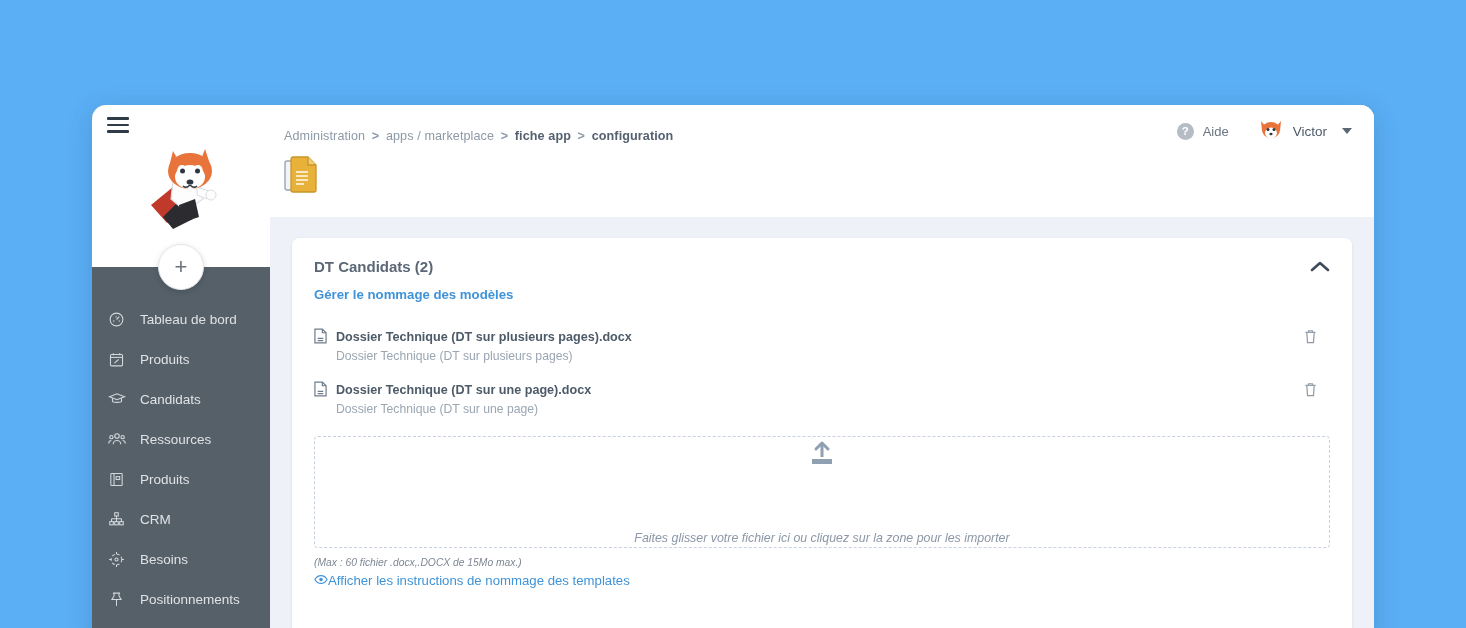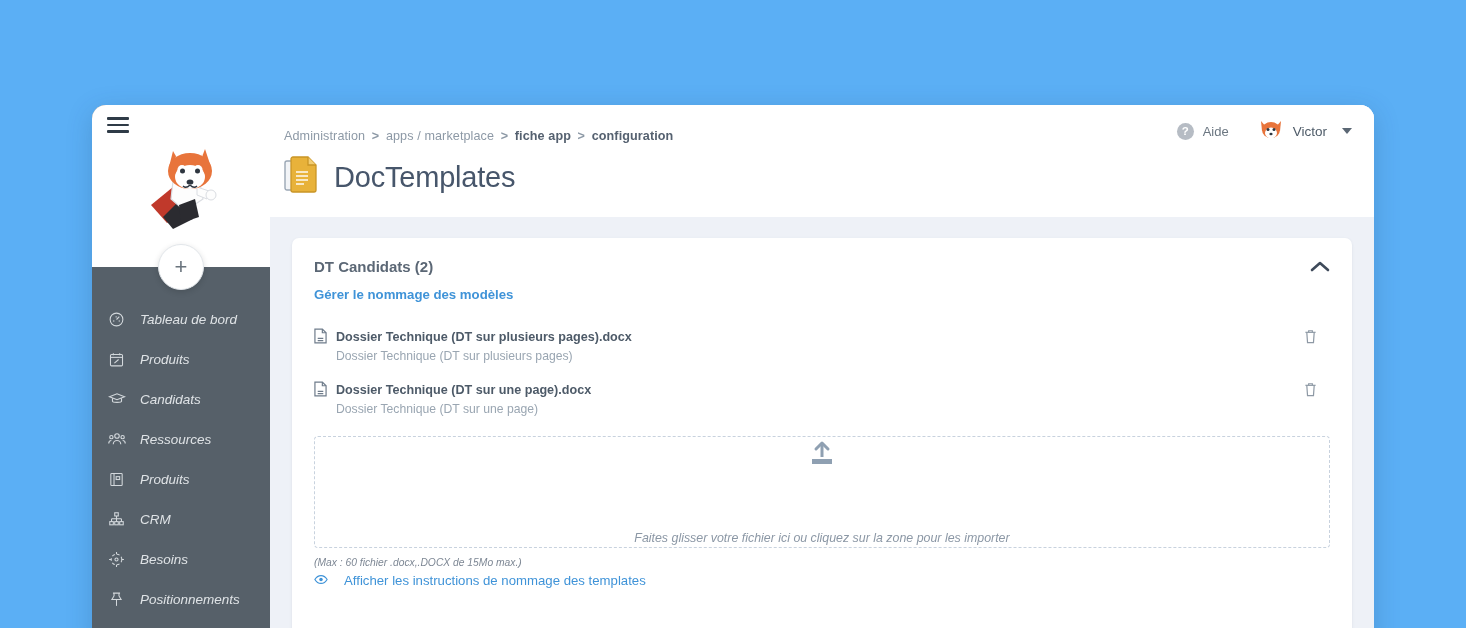--- a/index.html
+++ b/index.html
@@ -116,21 +116,21 @@
   }
 
   .nav-icon {
     width: 26px;
     flex: 0 0 26px;
     display: flex;
     align-items: center;
     justify-content: flex-start;
     color: #d3d8dc;
   }
-  .nav-label { padding-left: 6px; font-style: italic; }
+  .nav-label { padding-left: 6px; }
 
   
   .main {
     flex: 1 1 auto;
     display: flex;
     flex-direction: column;
     background: #EEF1F7;
     min-width: 0;
   }
 
@@ -304,21 +304,21 @@
     color: #7d8794;
     font-style: italic;
   }
 
   .instructions-link {
     margin-top: 5px;
     font-size: 13.2px;
     color: #3f93d8;
     display: flex;
     align-items: center;
-    gap: 16px;
+    gap: 0;
     cursor: pointer;
   }
 </style>
 </head>
 <body>
 
 <div class="window">
 
   <div class="sidebar">
 
@@ -505,21 +505,20 @@
             <path d="M9 2 h15 l8 8 v25 a2 2 0 0 1 -2 2 h-21 a2 2 0 0 1 -2 -2 v-31 a2 2 0 0 1 2 -2 z" fill="#E8B23A" stroke="#C99526" stroke-width="1.3"></path>
             <path d="M24 2 v8 h8" fill="#F3CE74" stroke="#C99526" stroke-width="1.3"></path>
             <g stroke="#FFFFFF" stroke-width="1.5" opacity="0.95">
               <path d="M12 17 h12"></path>
                 <path d="M12 21 h12"></path>
                 <path d="M12 25 h12"></path>
                 <path d="M12 29 h8"></path>
             </g>
           </svg>
         </span>
-        <span class="page-title">DocTemplates</span>
       </div>
     </div>
 
     <div class="content">
       <div class="card">
 
         <div class="card-header">
           <div class="card-title">DT Candidats (2)</div>
           <div class="chevron-up">
             <svg width="20" height="13" viewBox="0 0 20 13" fill="none" stroke="currentColor" stroke-width="2.6" stroke-linecap="round" stroke-linejoin="round">

